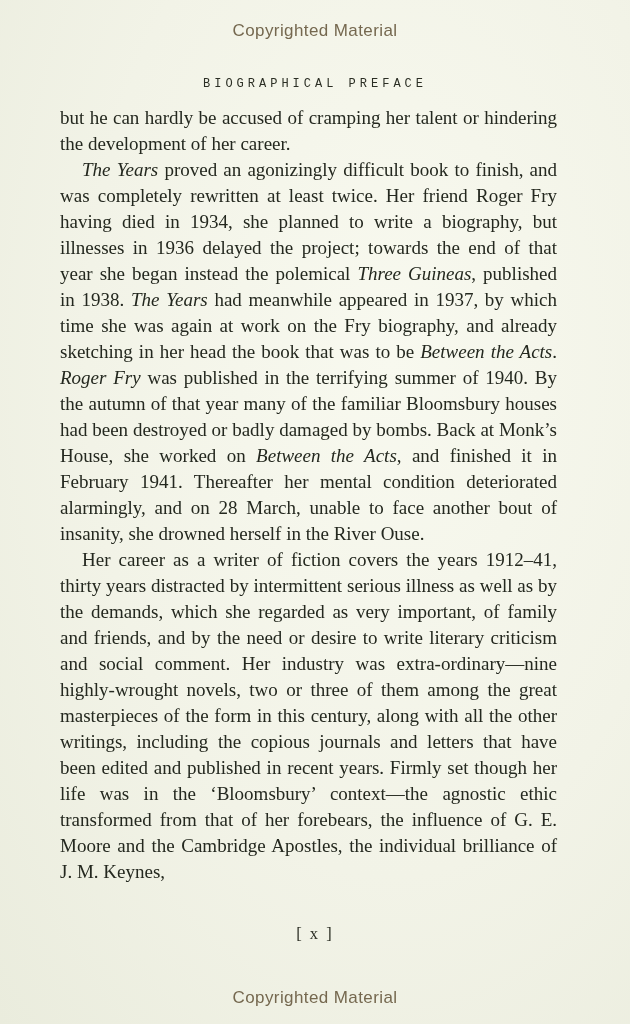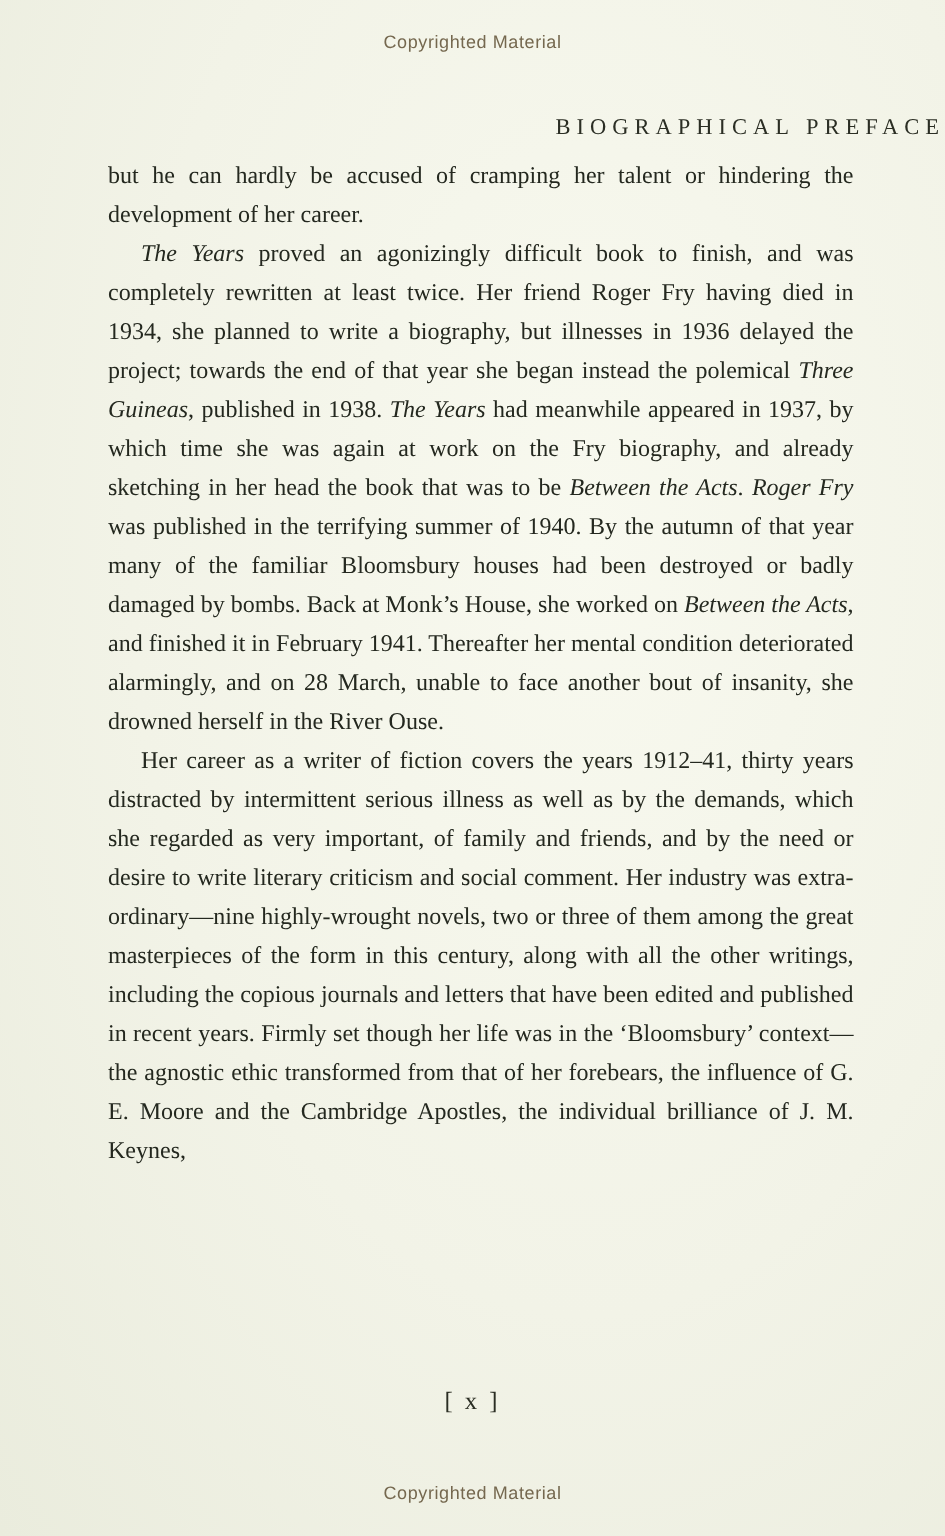--- a/index.html
+++ b/index.html
@@ -12,41 +12,42 @@
     background:
       radial-gradient(ellipse at 62% 35%, #f8f9ef 0%, #f2f3e7 55%, #eaecdd 100%);
     font-family: "Liberation Serif", serif;
     color: #24281f;
   }
   .notice {
     position: absolute;
     left: 0; right: 0;
     text-align: center;
     font-family: "Liberation Sans", sans-serif;
-    font-size: 12px;
+    font-size: 17px;
     letter-spacing: 0.4px;
     color: #75684f;
   }
   .notice.top { top: 21px; }
   .notice.bottom { top: 988px; }
   .header {
     position: absolute;
     top: 77px;
     left: 0; right: 0;
-    text-align: right;
-    font-size: 15px;
+    text-align: center;
+    font-size: 12px;
     letter-spacing: 4px;
     color: #2b2e24;
+    font-family: Liberation Mono, monospace;
   }
   .body-text {
     position: absolute;
     top: 105px;
-    left: 72px;
+    left: 60px;
     width: 497px;
-    font-size: 16px;
+    font-size: 19px;
     line-height: 26px;
     text-align: justify;
   }
   .body-text p {
     margin: 0;
     padding: 0;
   }
   .body-text p.indent { text-indent: 22px; }
   .body-text i { }
   .page-number {

